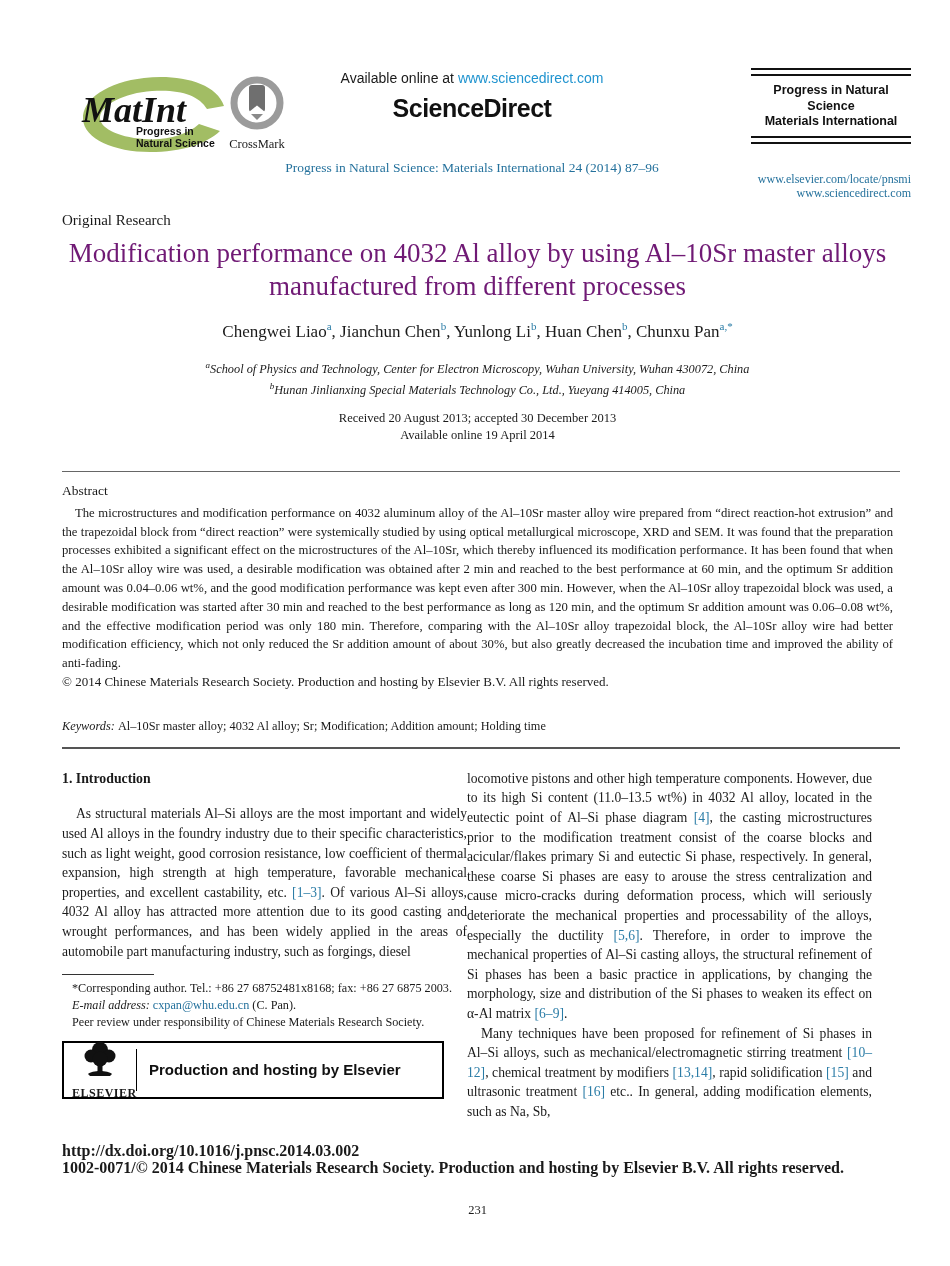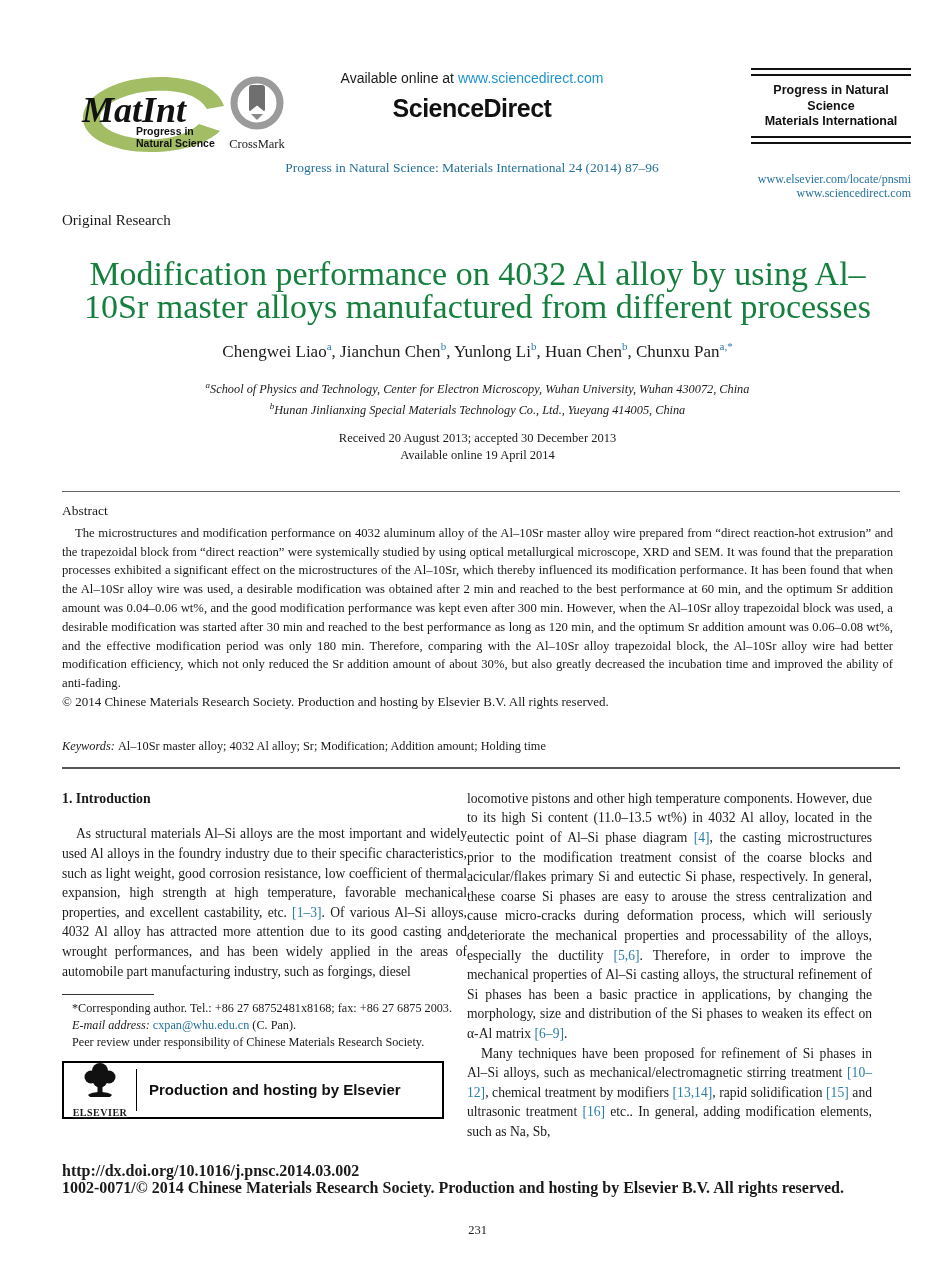--- a/index.html
+++ b/index.html
@@ -29,21 +29,21 @@
   .sd-logo{font-size:25px;font-weight:bold;letter-spacing:-0.5px;margin-top:8px;color:#111;}
   .citation{position:absolute;left:130px;top:100px;width:560px;text-align:center;font-size:13.5px;color:#24719c;}
 
   .right-box{position:absolute;right:-18px;top:8px;width:160px;}
   .double-rule{height:2px;border-top:2px solid #111;border-bottom:2px solid #111;padding-top:2px;box-sizing:content-box;}
   .jname{font-family:"Liberation Sans", sans-serif;font-weight:bold;font-size:12.5px;line-height:15.5px;text-align:center;padding:7px 0 6px 0;color:#111;}
   .jlinks{position:absolute;right:-18px;top:112px;width:240px;text-align:right;font-size:12px;line-height:14px;color:#24719c;}
 
   
   .section-label{font-size:15px;margin-top:2px;}
-  .title{font-size:34px;font-weight:normal;text-align:center;line-height:33px;margin:28px auto 0 auto;max-width:846px;color:#15803d;}
+  .title{font-size:27px;font-weight:normal;text-align:center;line-height:33px;margin:8px auto 0 auto;max-width:846px;color:#701a75;}
   .authors{text-align:center;font-size:17px;margin-top:17px;}
   .authors sup{font-size:11px;color:#2a7ca6;}
   .affils{text-align:center;font-size:12.3px;font-style:italic;margin-top:15px;line-height:17.5px;}
   .affils sup{font-size:9px;}
   .dates{text-align:center;font-size:12.5px;margin-top:10px;line-height:17px;}
 
   .rule1{border:none;border-top:1.5px solid #666;margin:27px -7px 0 0;}
   .abstract-h{font-weight:normal;font-size:13.5px;margin-top:11px;}
   .abstract-body{font-size:12.7px;line-height:18.8px;text-align:justify;margin-top:5px;text-indent:13px;}
   .abstract-copy{font-size:13px;line-height:18.8px;text-align:left;}
@@ -58,21 +58,21 @@
   .indent{text-indent:14px;}
   .para + .para{margin-top:0;}
 
   
   .footnote{margin-top:13px;font-size:12.2px;line-height:17px;text-align:justify;}
   .fn-rule{width:92px;border:none;border-top:1px solid #333;margin:0 0 5px 0;}
   .fn-line{text-indent:10px;}
 
   .elsevier-box{margin-top:10px;width:382px;height:58px;border:2px solid #000;display:flex;align-items:center;box-sizing:border-box;padding:3px 8px;}
   .els-logo{width:56px;text-align:center;line-height:1;}
-  .els-word{font-size:10px;font-weight:bold;letter-spacing:0.5px;margin-top:8px;text-decoration:underline;}
+  .els-word{font-size:12px;font-weight:bold;letter-spacing:0.5px;margin-top:8px;}
   .els-div{width:0;border-left:1.5px solid #000;height:42px;margin:0 12px 0 8px;}
   .els-text{font-family:Liberation Sans, sans-serif;font-weight:bold;font-size:15px;color:#111;}
 
   
   .bottom{margin-top:20px;font-size:16px;line-height:17px;font-weight:bold;}
   .pageno{text-align:center;font-size:12.5px;margin-top:27px;}
 </style>
 </head>
 <body>
 

